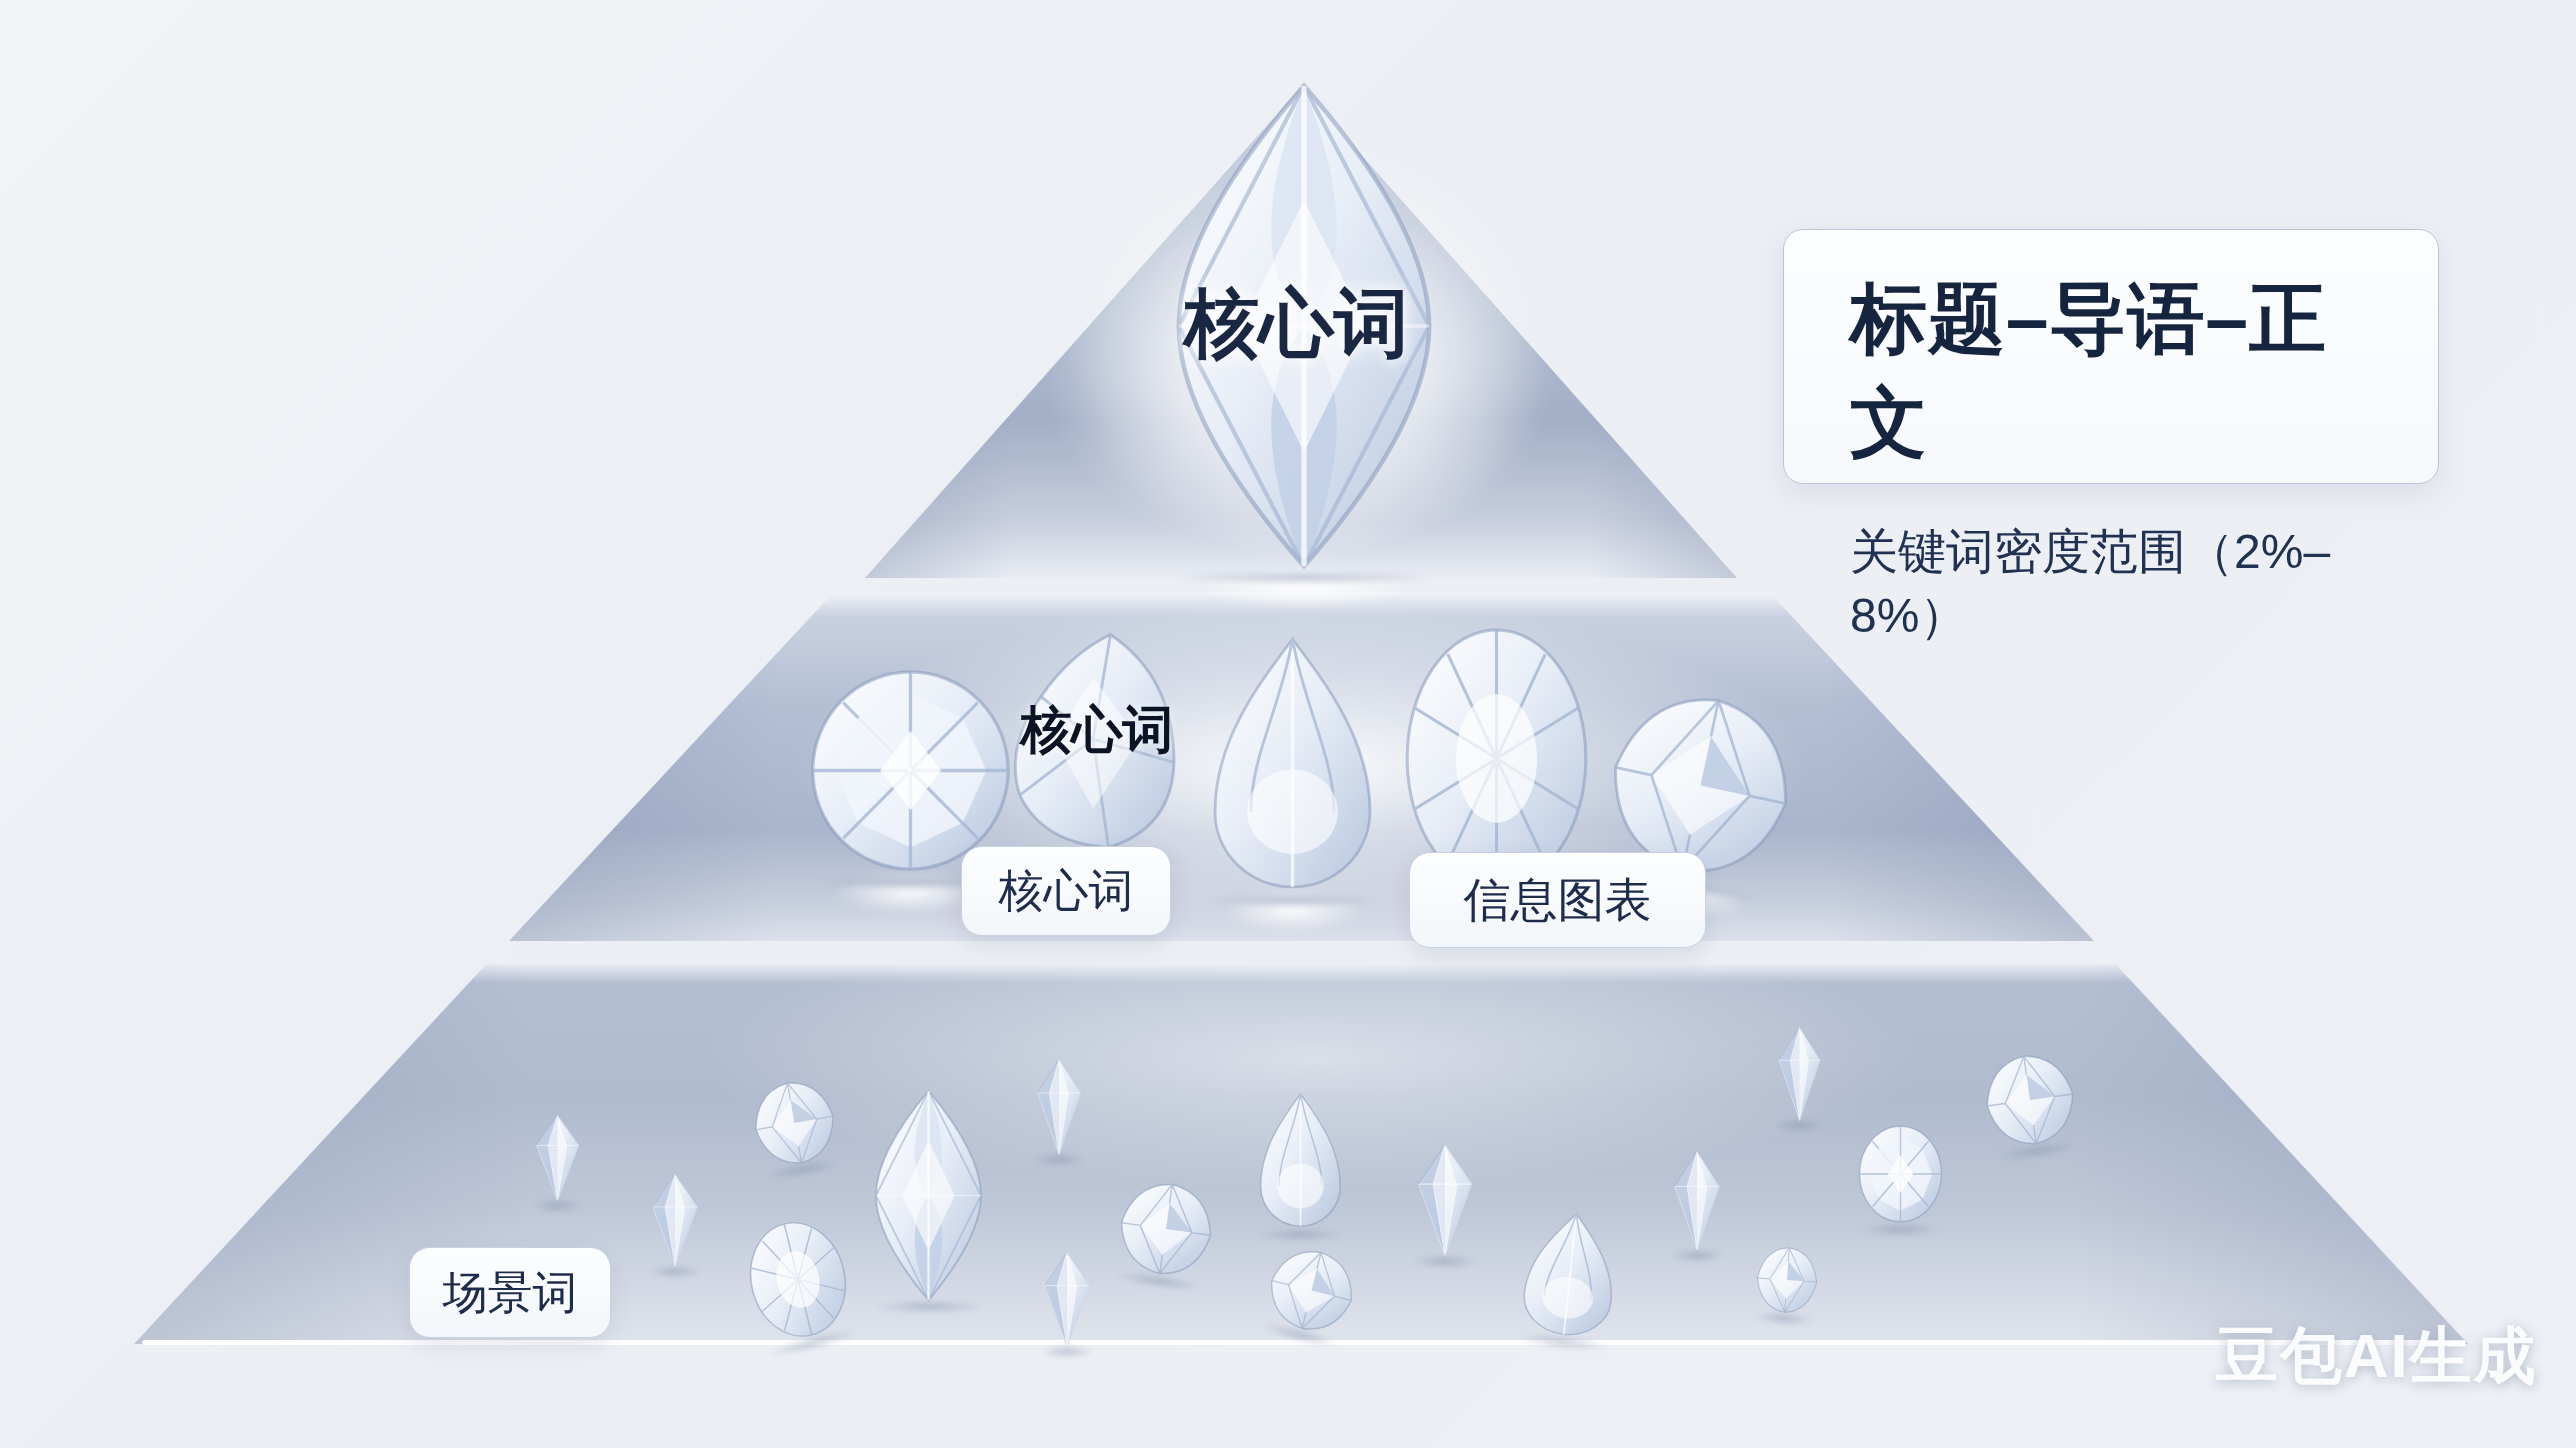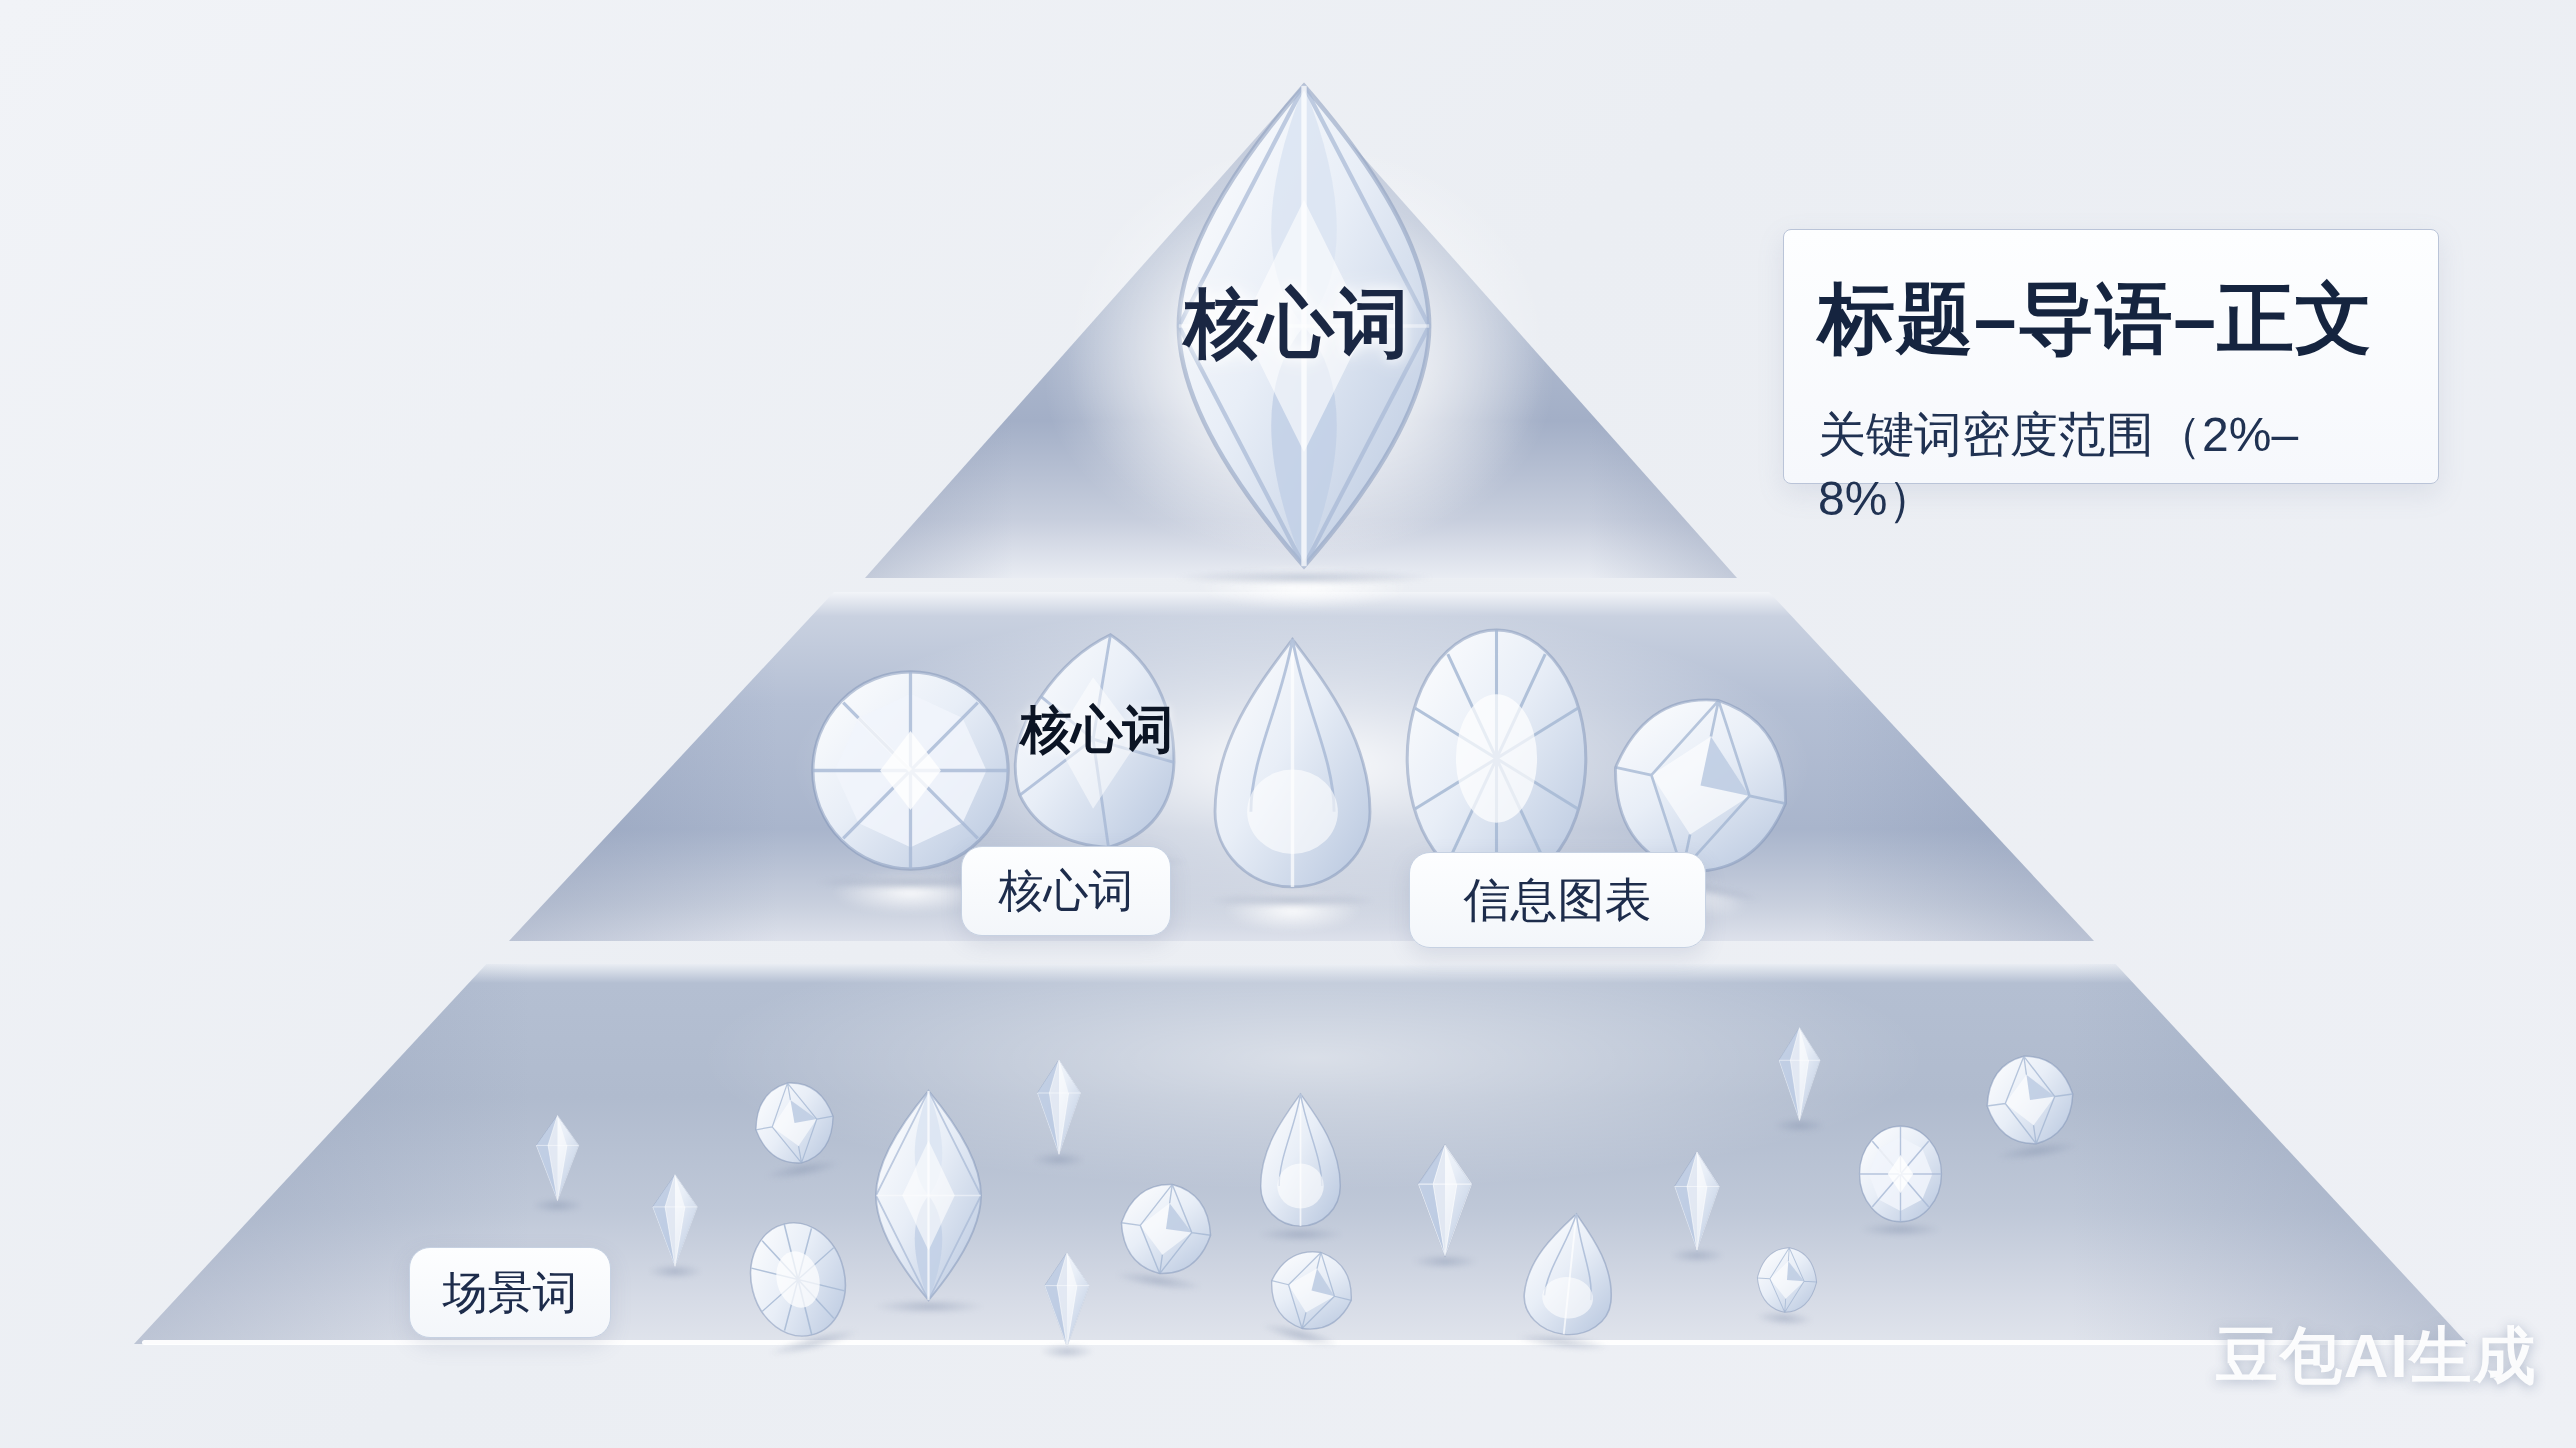--- a/index.html
+++ b/index.html
@@ -43,24 +43,24 @@
     background:linear-gradient(180deg,#fdfeff,#f3f6fa);border:1.9px solid #c6d1e2;border-radius:21px;
     color:#1d2c4b;font-size:45px;font-weight:500;box-shadow:0 7.5px 21px rgba(100,115,150,.16);white-space:nowrap;}
   .pill-core{left:961px;top:846px;width:208px;height:88px;}
   .pill-main-scene{left:1409px;top:852px;width:295px;height:94px;font-size:47px;}
   .pill-scene{left:389px;top:1247px;width:200px;height:89px;margin-left:20px;}
   .pill-rhythm{left:1450px;top:1012px;width:202px;height:80px;}
   .pill-base{left:1961px;top:1165px;width:300px;height:87px;}
   .pill-semantic{left:1833px;top:1255px;width:302px;height:89px;}
   
   .infobox{position:absolute;left:1783px;top:229px;width:656px;height:255px;z-index:6;box-sizing:border-box;
-    background:linear-gradient(180deg,#fdfeff,#f6f8fc);border:1.9px solid #bac4d8;border-radius:8px;
-    box-shadow:0 9.4px 26.4px rgba(120,135,165,.15);padding:38px 34px;}
+    background:linear-gradient(180deg,#fdfeff,#f6f8fc);border:1.9px solid #bac4d8;border-radius:20px;
+    box-shadow:0 9.4px 26.4px rgba(120,135,165,.15);padding:38px 66px;}
   .infobox .line1{font-size:77px;font-weight:800;color:#15243f;letter-spacing:0.9px;}
-  .infobox .line2{font-size:48px;font-weight:500;color:#203252;margin-top:31px;}
+  .infobox .line2{font-size:48px;font-weight:500;color:#203252;margin-top:44px;}
   
   .watermark{position:absolute;left:2216px;top:1314px;z-index:7;font-size:62px;font-weight:800;
     color:rgba(255,255,255,.92);text-shadow:0 1.9px 11.3px rgba(165,175,195,.85);letter-spacing:1.9px;}
 </style>
 </head>
 <body>
 
 <svg width="0" height="0" style="position:absolute" aria-hidden="true">
   <defs>
     <linearGradient id="gBody" x1="0" y1="0" x2="1" y2="1">

